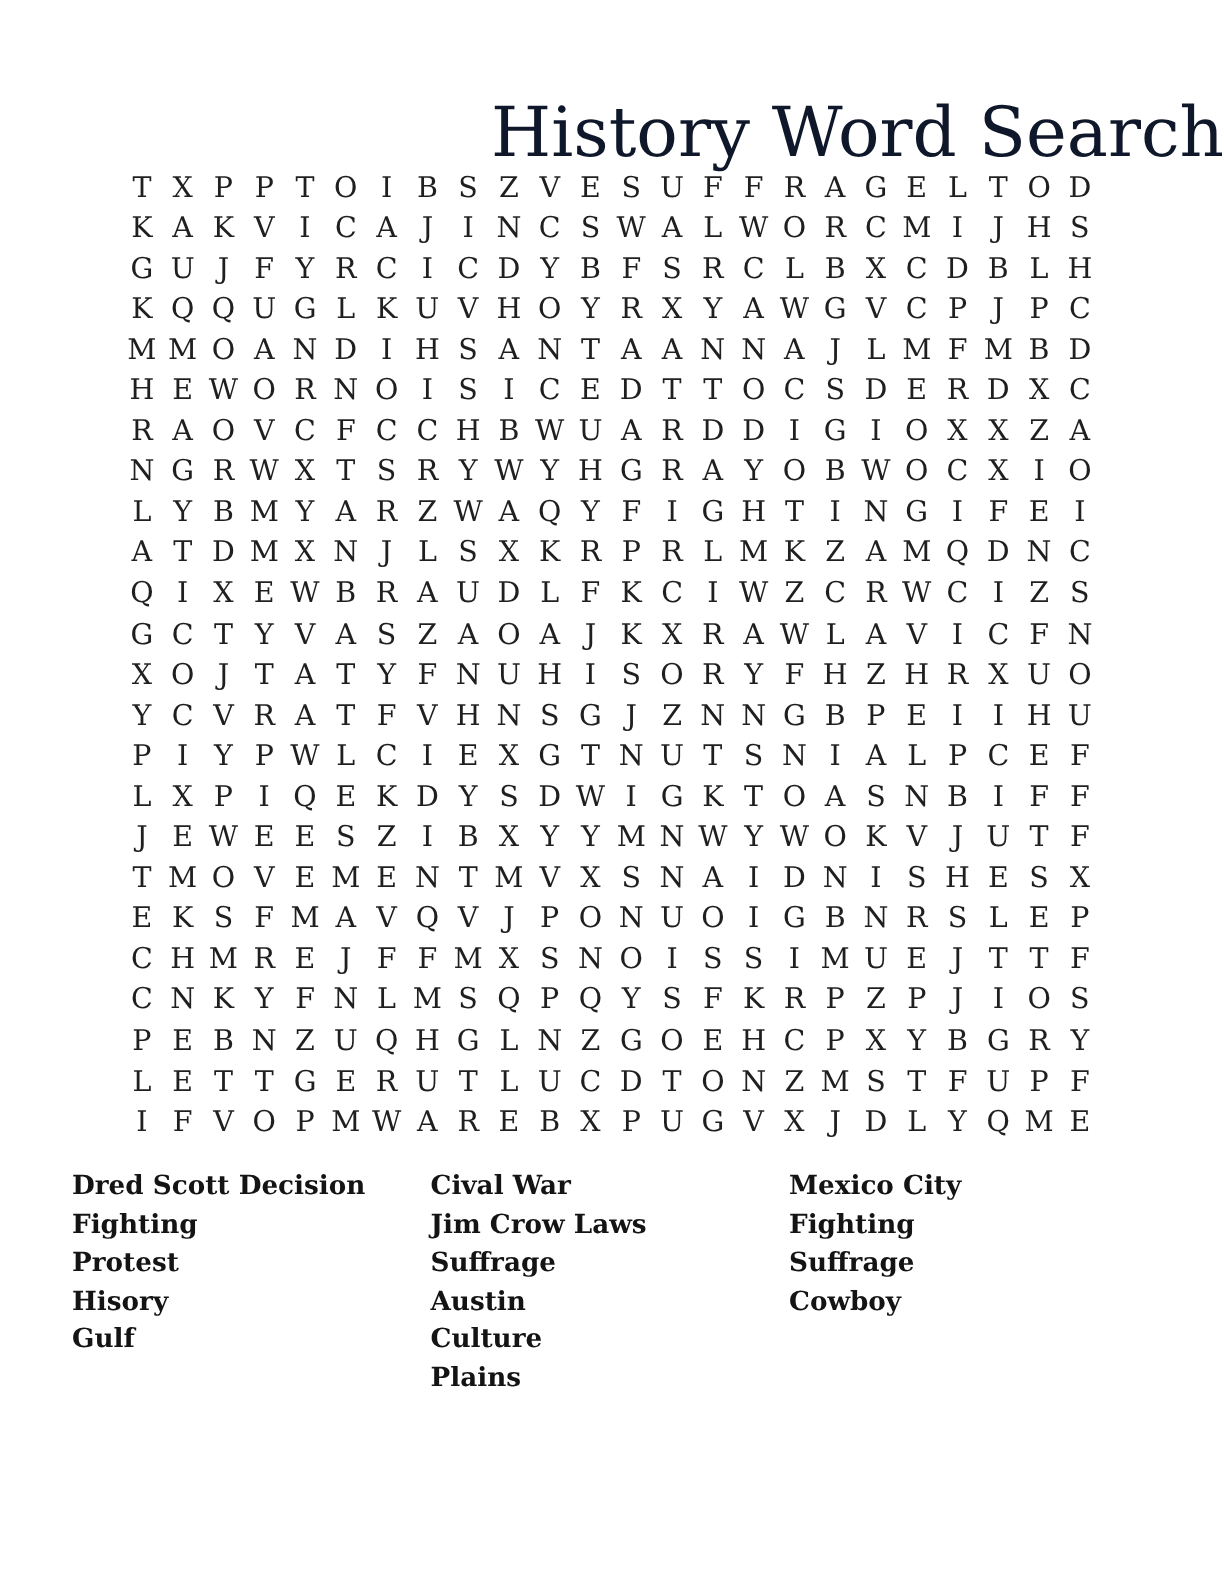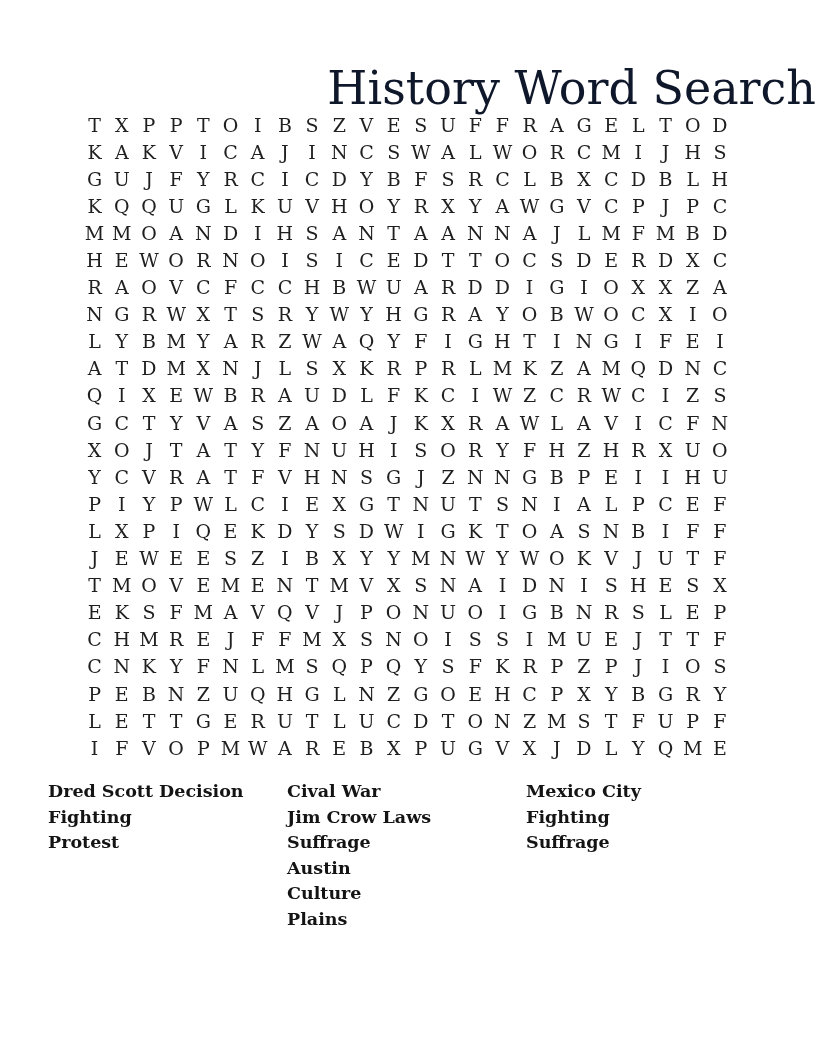--- a/index.html
+++ b/index.html
@@ -683,28 +683,31 @@
         <span class="cell">Q</span>
         <span class="cell">M</span>
         <span class="cell">E</span>
       </div>
     </div>
   <div class="words">
       <div class="word-col col-0">
         <div class="word">Dred Scott Decision</div>
         <div class="word">Fighting</div>
         <div class="word">Protest</div>
+        <div class="word">Hisory</div>
+        <div class="word">Gulf</div>
       </div>
       <div class="word-col col-1">
         <div class="word">Cival War</div>
         <div class="word">Jim Crow Laws</div>
         <div class="word">Suffrage</div>
         <div class="word">Austin</div>
         <div class="word">Culture</div>
         <div class="word">Plains</div>
       </div>
       <div class="word-col col-2">
         <div class="word">Mexico City</div>
         <div class="word">Fighting</div>
         <div class="word">Suffrage</div>
+        <div class="word">Cowboy</div>
       </div>
     </div>
 </div>
 
 </body></html>

